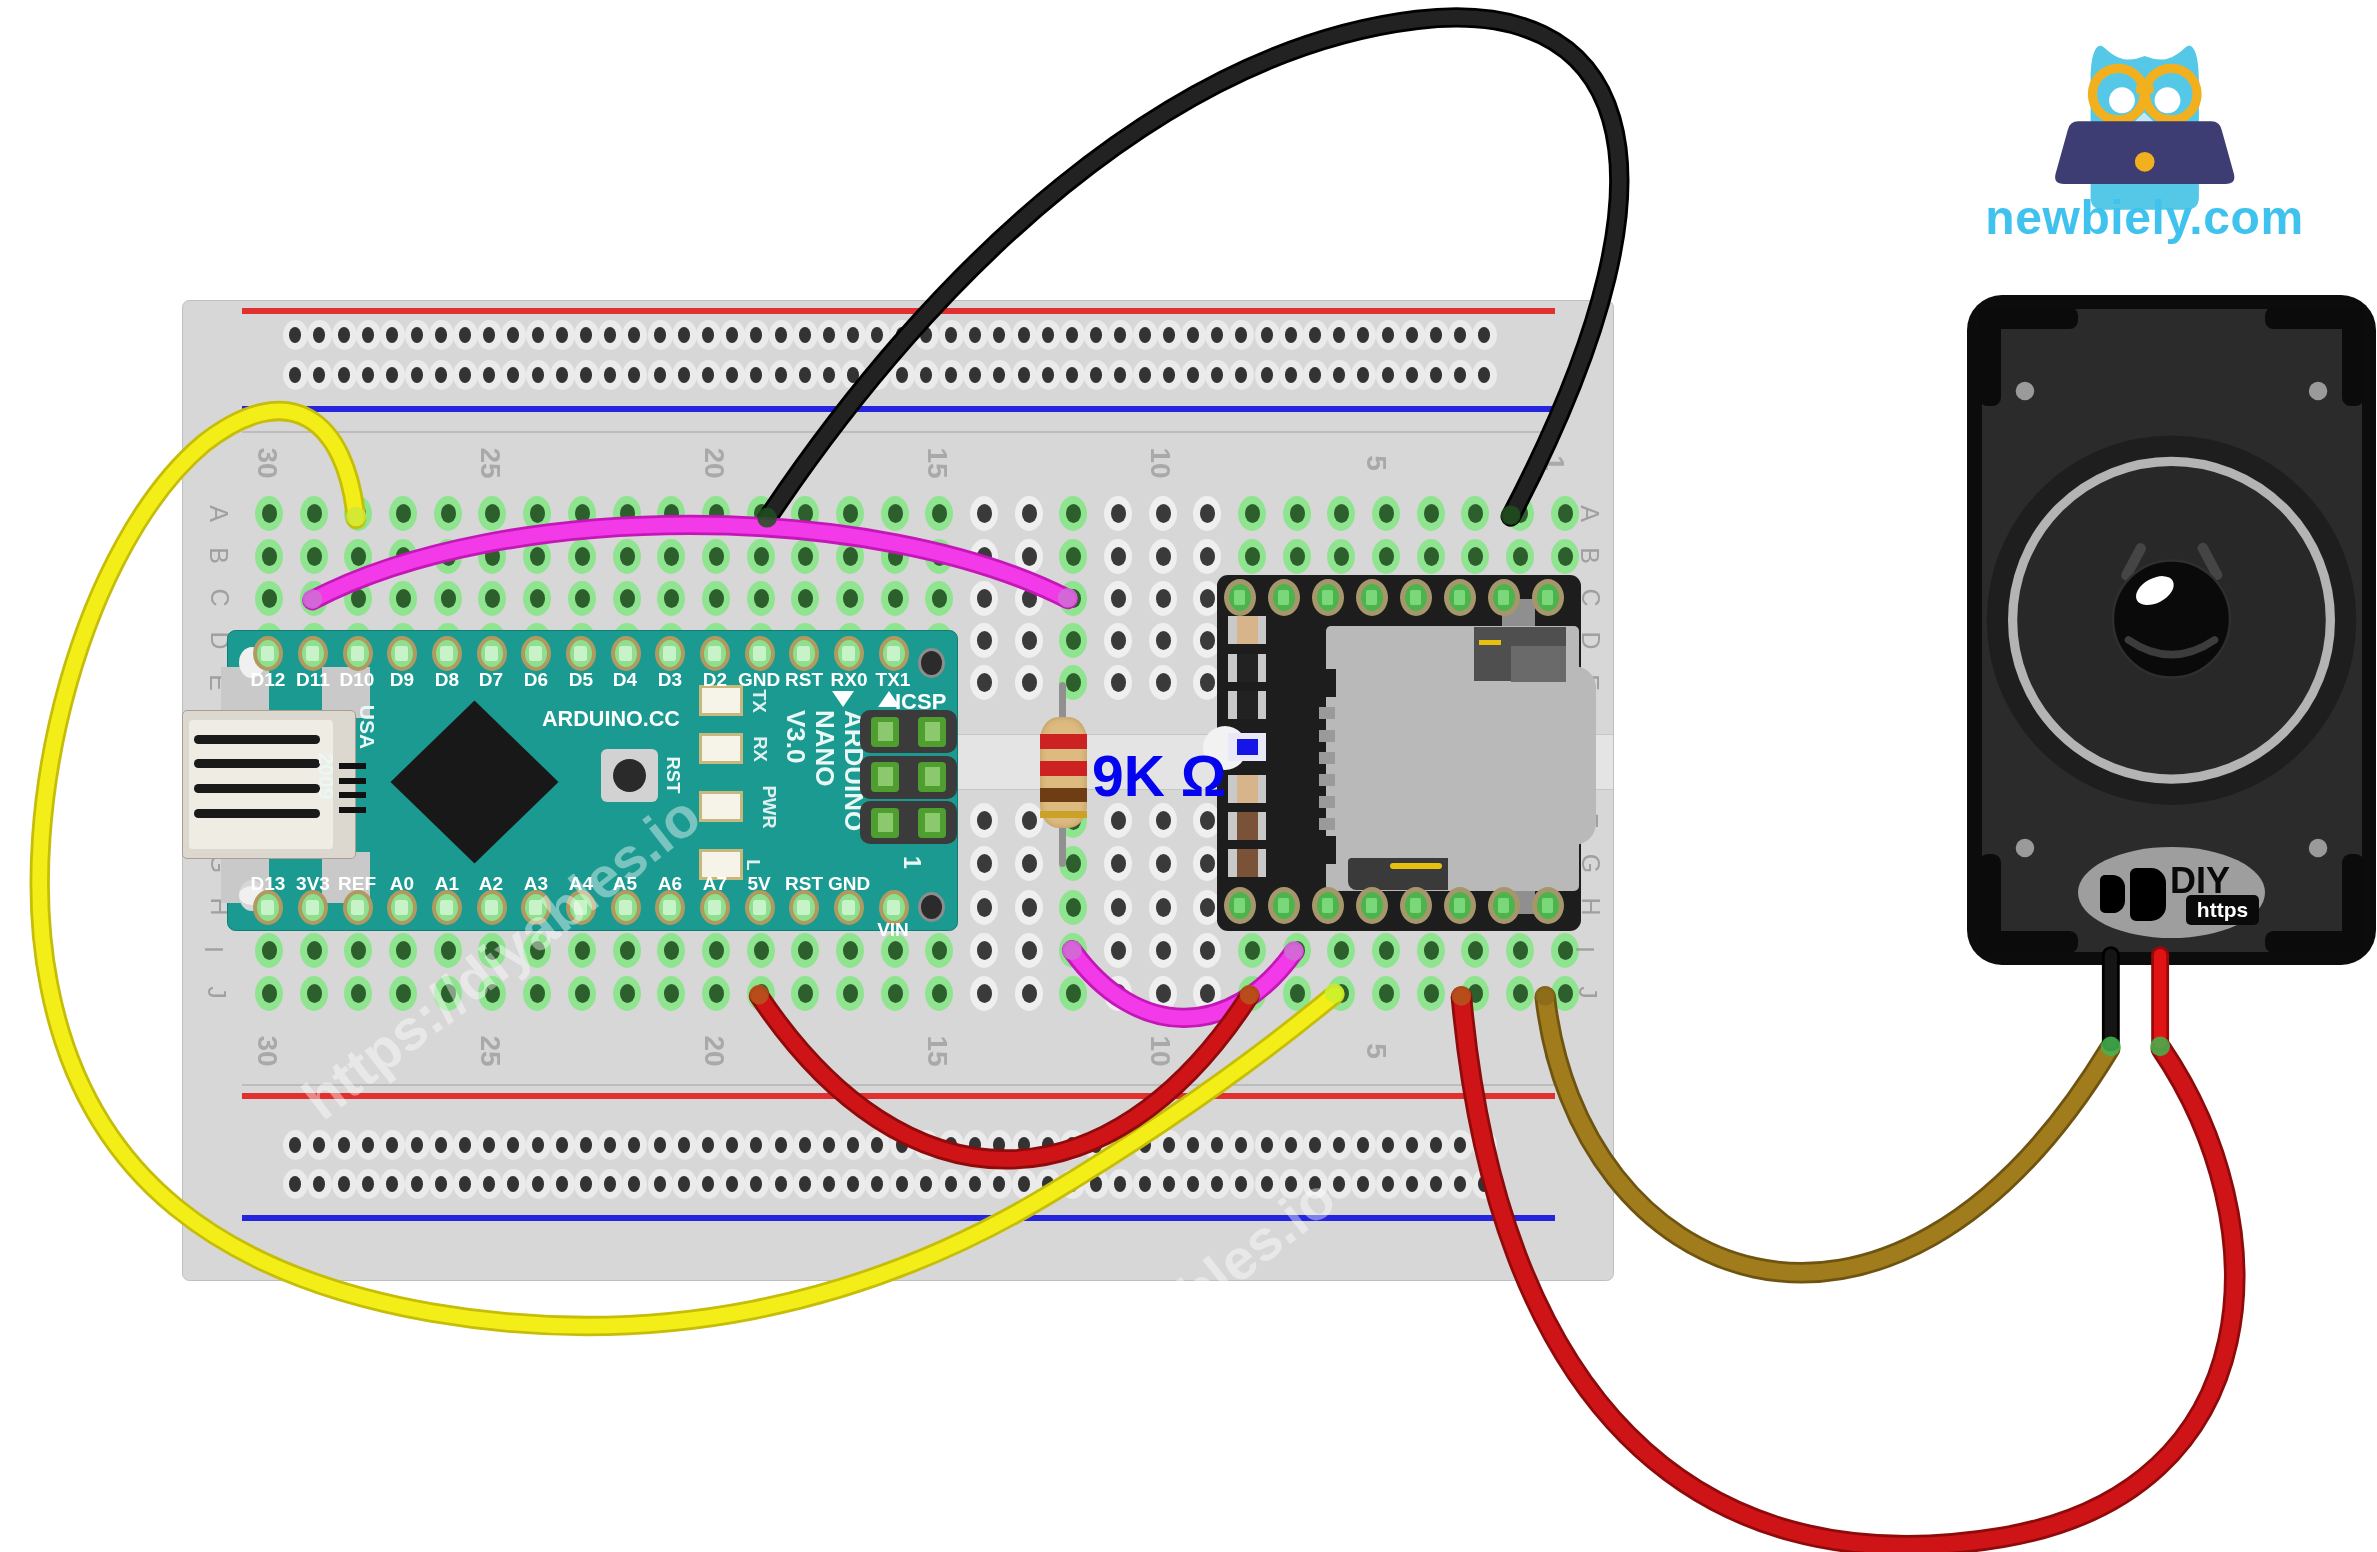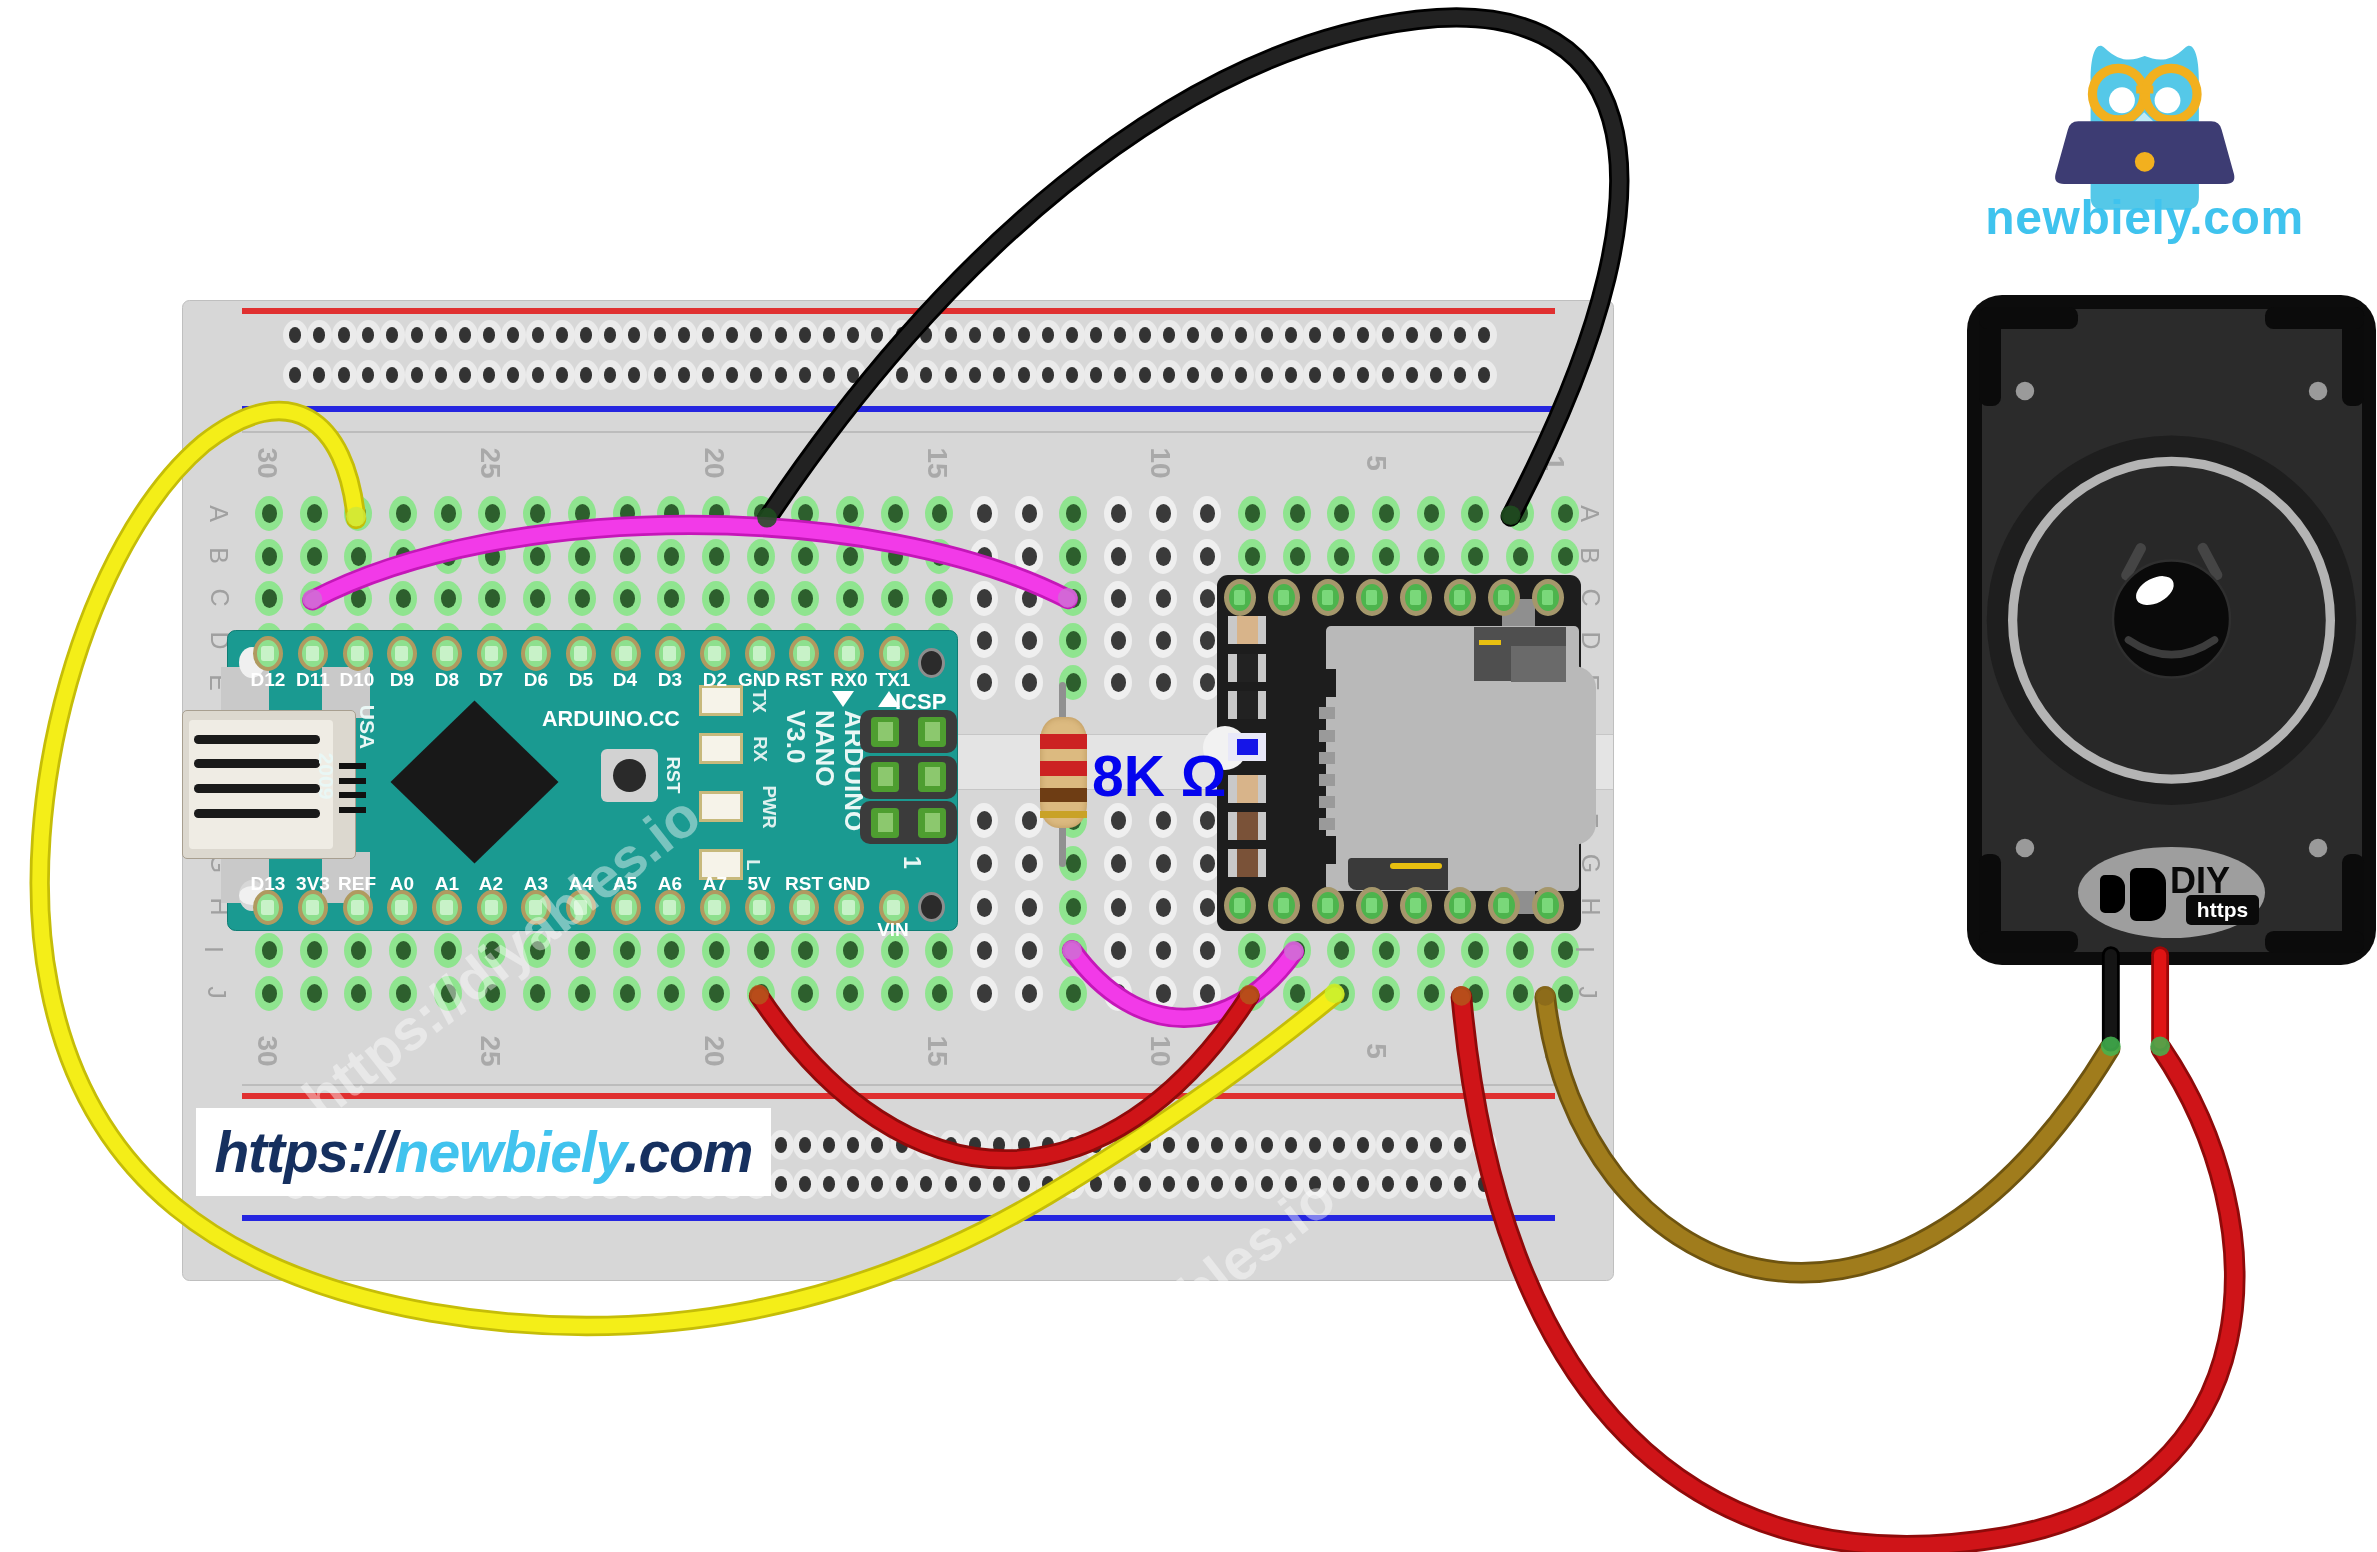--- a/index.html
+++ b/index.html
@@ -1612,23 +1612,20 @@
         <div class="bblet" style="left: 1398px; top: 548px;">G</div>
         <div class="bblet" style="left: 26.5px; top: 591px;">H</div>
         <div class="bblet" style="left: 1398px; top: 591px;">H</div>
         <div class="bblet" style="left: 26.5px; top: 634px;">I</div>
         <div class="bblet" style="left: 1398px; top: 634px;">I</div>
         <div class="bblet" style="left: 26.5px; top: 677px;">J</div>
         <div class="bblet" style="left: 1398px; top: 677px;">J</div>
       </div>
   </div>
 
-  <div class="badge">
-    <span style="color:#16305f">https://</span><span style="color:#41c3ee">newbiely</span><span style="color:#16305f">.com</span>
-  </div>
 
   <div>
     <div class="nano"></div>
 
     <div class="abs" style="left:221px;top:667px;width:48px;height:51px;background:#c9c9c9;"></div>
     <div class="abs" style="left:322px;top:667px;width:48px;height:51px;background:#c9c9c9;"></div>
     <div class="abs" style="left:221px;top:852px;width:48px;height:51px;background:#c9c9c9;"></div>
     <div class="abs" style="left:322px;top:852px;width:48px;height:51px;background:#c9c9c9;"></div>
 
     <div class="abs" style="left:182px;top:710px;width:174px;height:149px;background:#dcd8cf;border:1.8px solid #a89f90;border-radius:5px;box-sizing:border-box;"></div>
@@ -1928,21 +1925,21 @@
 
   <div>
     <div class="res-lead" style="left:1059px;top:682px;height:185px;"></div>
     <div class="res-body">
       <div class="res-band" style="top:17px;height:15px;background:#cc2222;"></div>
       <div class="res-band" style="top:44px;height:15px;background:#cc2222;"></div>
       <div class="res-band" style="top:71px;height:13.6px;background:#6e3d14;"></div>
       <div class="res-band" style="top:94px;height:7.4px;background:#c9a227;"></div>
     </div>
   </div>
-  <div class="klabel">8K Ω</div>
+  <div class="klabel">9K Ω</div>
 
   <div>
     <div class="spk">
       <div class="spk-in"></div>
       <div class="corner" style="left:12.3px;top:12.3px;width:22px;height:99px;"></div>
       <div class="corner" style="left:12.3px;top:12.3px;width:99px;height:22px;"></div>
       <div class="corner" style="right:12.3px;top:12.3px;width:22px;height:99px;"></div>
       <div class="corner" style="right:12.3px;top:12.3px;width:99px;height:22px;"></div>
       <div class="corner" style="left:12.3px;bottom:12.3px;width:22px;height:99px;"></div>
       <div class="corner" style="left:12.3px;bottom:12.3px;width:99px;height:22px;"></div>

